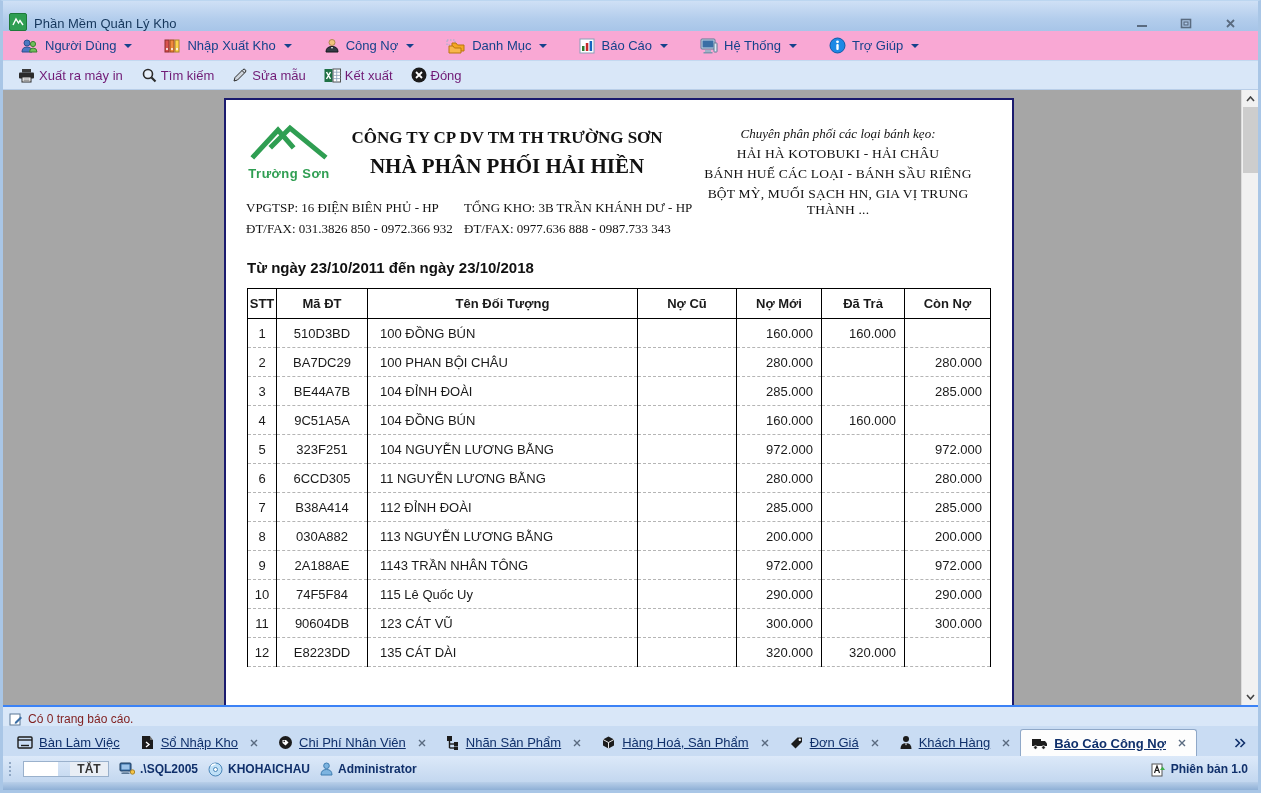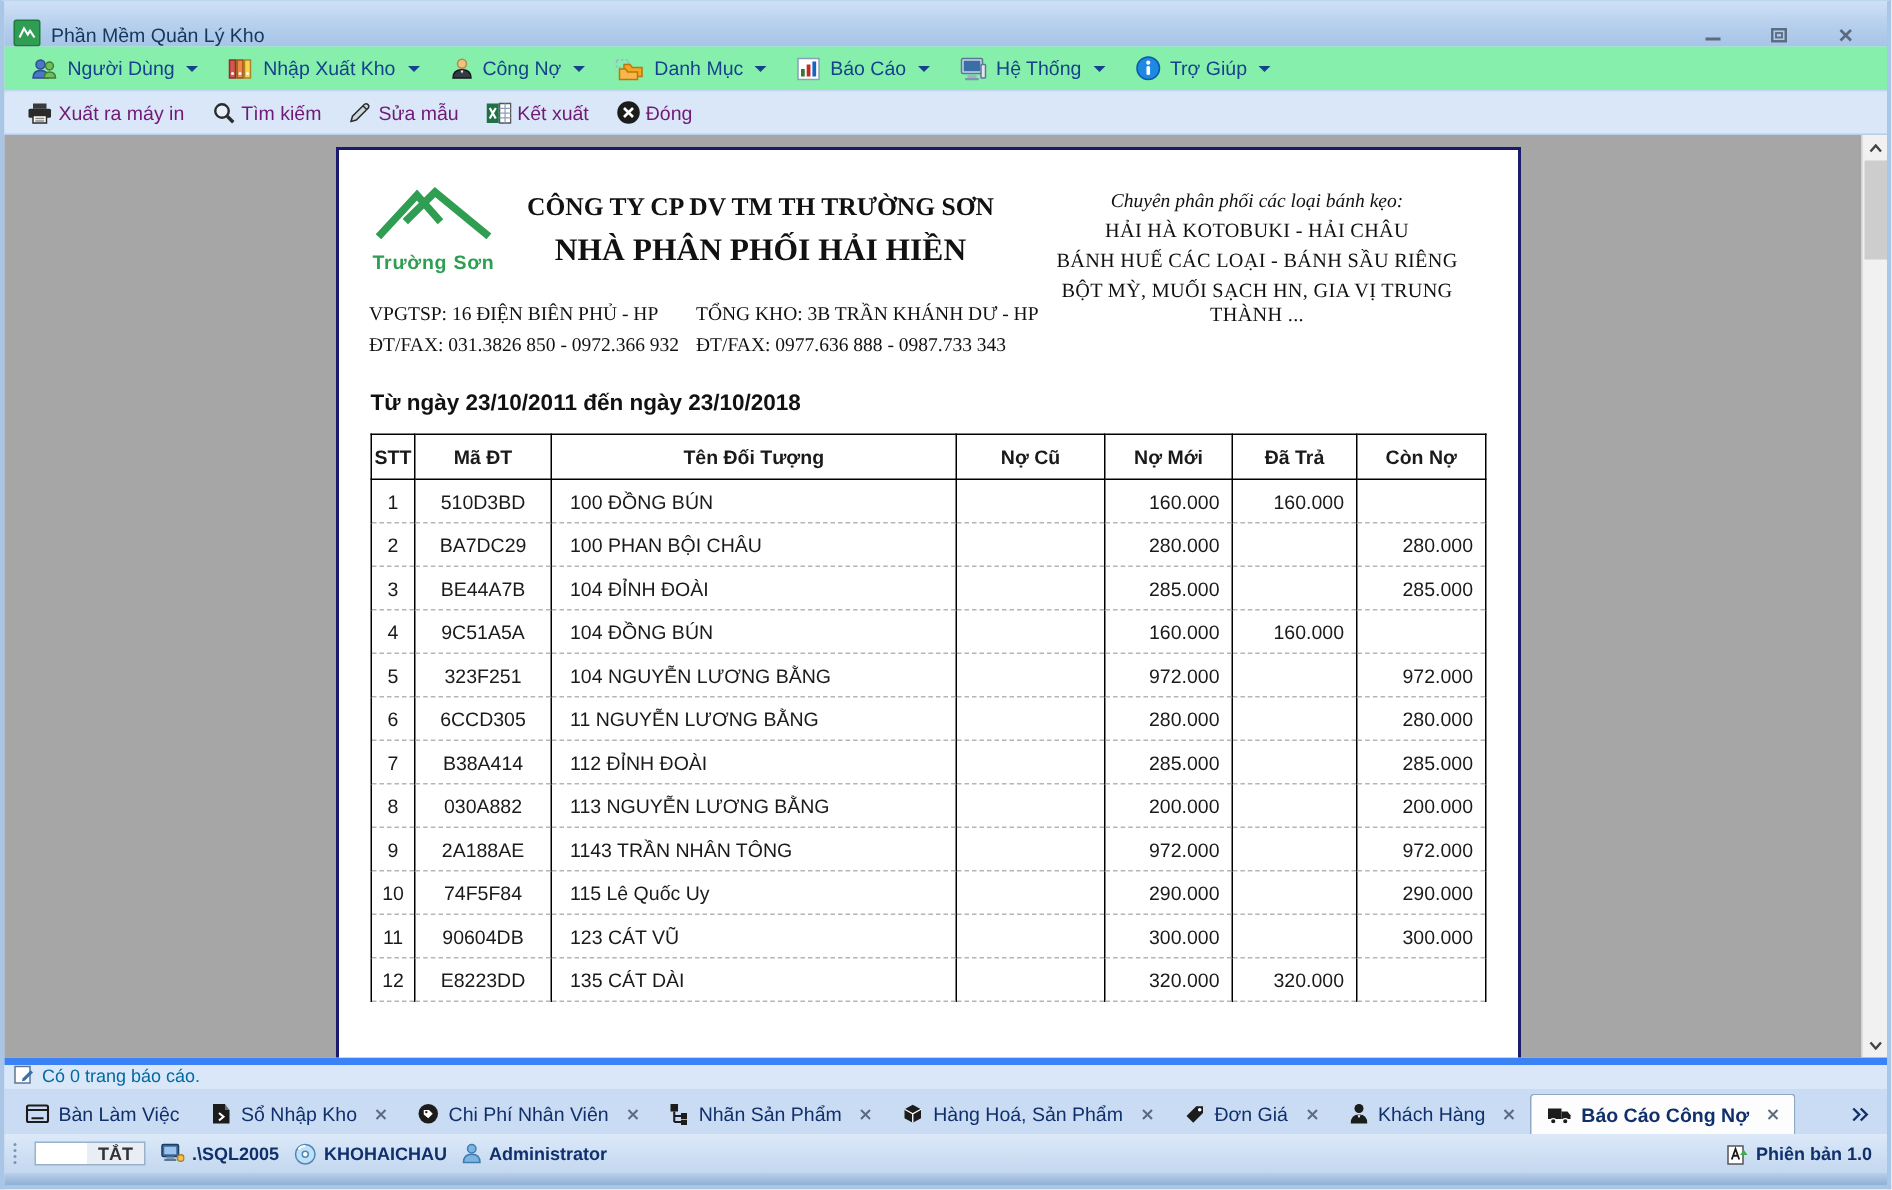--- a/index.html
+++ b/index.html
@@ -8,21 +8,21 @@
 
   
   .titlebar { height:30px; flex:0 0 30px; background:linear-gradient(#cfe0f5,#b3cdec 60%,#a7c5e8); display:flex; align-items:flex-end; padding:0 8px 0 6px; }
   .app-icon { width:18px; height:18px; background:#2f9e52; border:1px solid #1d7a3a; border-radius:2px; margin-right:7px; display:flex; align-items:center; justify-content:center; }
   .titlebar-text { font-size:13px; color:#16375c; }
   .win-controls { margin-left:auto; display:flex; gap:24px; align-items:center; padding-right:10px; }
   .win-btn { width:20px; height:16px; display:flex; align-items:center; justify-content:center; cursor:default; }
   .win-btn svg { stroke:#5a6b80; }
 
   
-  .menubar { height:30px; flex:0 0 30px; background:#86efac; display:flex; align-items:center; padding-left:8px; gap:2px; border-bottom:1px solid #c4d8f0; }
+  .menubar { height:30px; flex:0 0 30px; background:#f9a8d4; display:flex; align-items:center; padding-left:8px; gap:14px; border-bottom:1px solid #c4d8f0; }
   .menu-item { display:flex; align-items:center; gap:6px; padding:3px 9px; font-size:13px; color:#15428b; cursor:default; border-radius:2px; }
   .caret { width:0; height:0; border-left:4px solid transparent; border-right:4px solid transparent; border-top:4px solid #15428b; margin-left:2px; }
 
   
   .toolbar { height:29px; flex:0 0 29px; background:#d9e7f8; display:flex; align-items:center; padding-left:8px; gap:4px; border-bottom:1px solid #b9cee8; }
   .tool-item { display:flex; align-items:center; gap:4px; padding:3px 7px; font-size:13px; color:#701a75; cursor:default; border-radius:2px; }
 
   
   .viewer { flex:1 1 auto; background:#a6a6a6; position:relative; overflow:hidden; }
   .page { position:absolute; left:221px; top:8px; width:790px; height:660px; background:#fff; border:2px solid #1b1b6e; }
@@ -53,34 +53,34 @@
   table.report td.c3, table.report td.c4, table.report td.c5, table.report td.c6 { text-align:right; }
   col.w0{width:29px} col.w1{width:91px} col.w2{width:270px} col.w3{width:99px} col.w4{width:85px} col.w5{width:83px} col.w6{width:86px}
 
   
   .vscroll { position:absolute; top:0; right:0; bottom:0; width:17px; background:#f1f1f1; border-left:1px solid #dcdcdc; }
   .vs-btn { height:17px; display:flex; align-items:center; justify-content:center; }
   .vs-btn.down { position:absolute; bottom:0; left:0; right:0; }
   .vs-thumb { position:absolute; top:17px; left:1px; width:15px; height:66px; background:#cdcdcd; }
 
   
-  .statusline { height:21px; flex:0 0 21px; background:#d9e7f8; border-top:5px solid #3b82f6; display:flex; align-items:flex-start; gap:5px; padding-left:6px; font-size:12px; color:#0369a1; }
+  .statusline { height:21px; flex:0 0 21px; background:#d9e7f8; border-top:2px solid #3b82f6; display:flex; align-items:flex-end; gap:5px; padding-left:6px; font-size:12px; color:#7f1d1d; }
 
   
   .tabbar { height:30px; flex:0 0 30px; background:#c9dcf3; display:flex; align-items:stretch; padding:3px 4px 0 4px; position:relative; }
-  .tab { display:flex; align-items:center; gap:6px; padding:0 10px; font-size:13px; color:#10306b; cursor:default; white-space:nowrap; }
+  .tab { display:flex; align-items:center; gap:6px; padding:0 10px; font-size:13px; color:#10306b; cursor:default; white-space:nowrap;text-decoration:underline; }
   .tab .tab-close { margin-left:6px; display:flex; align-items:center; }
   .tab.active { background:#fdfdfd; border:1px solid #8fa8c8; border-bottom:none; border-radius:3px 3px 0 0; font-weight:bold; }
   .tab-overflow { margin-left:auto; display:flex; align-items:center; padding-right:8px; color:#10306b; }
 
   
   .statusbar { height:26px; flex:0 0 26px; background:linear-gradient(#dce9f9,#c3d7ef); display:flex; align-items:center; gap:10px; padding-left:4px; font-size:12px; color:#10306b; font-weight:bold; }
   .grip { display:flex; flex-direction:column; gap:2px; padding:0 2px; }
   .grip i { width:2px; height:2px; background:#7a94b5; border-radius:50%; display:block; }
-  .toggle { display:flex; border:1px solid #9ab1cc; height:16px; }
+  .toggle { display:flex; border:1px solid #9ab1cc; height:16px;gap:12px; }
   .toggle .seg1 { width:34px; background:#fff; }
   .toggle .seg2 { width:38px; background:#e9eef5; display:flex; align-items:center; justify-content:center; color:#333; }
   .sb-item { display:flex; align-items:center; gap:5px; }
   .sb-right { margin-left:auto; display:flex; align-items:center; gap:5px; padding-right:10px; color:#10306b;padding-left:24px; }
   .bottomstrip { height:8px; flex:0 0 8px; background:linear-gradient(#b9cfe9,#8fb0d6); }
 
   .icon { display:inline-flex; align-items:center; justify-content:center; flex:0 0 auto; }
 </style>
 </head>
 <body>

